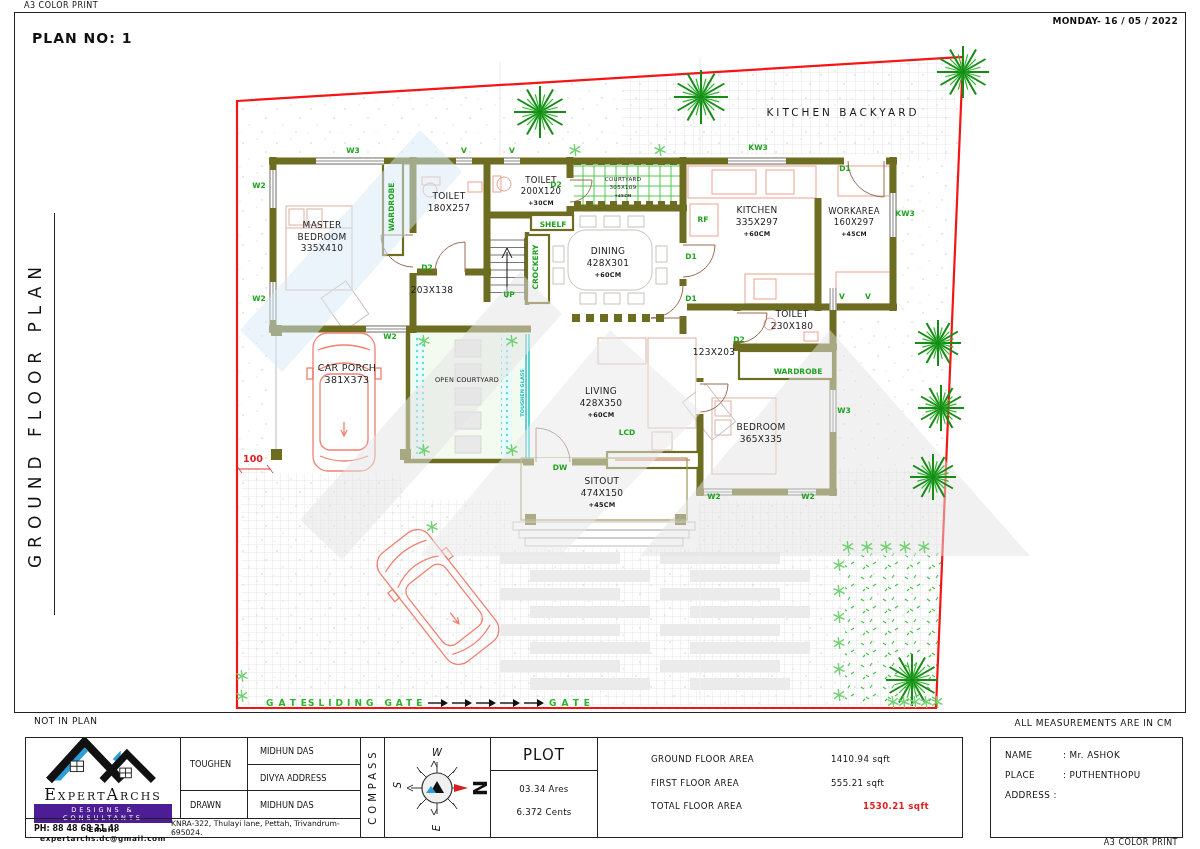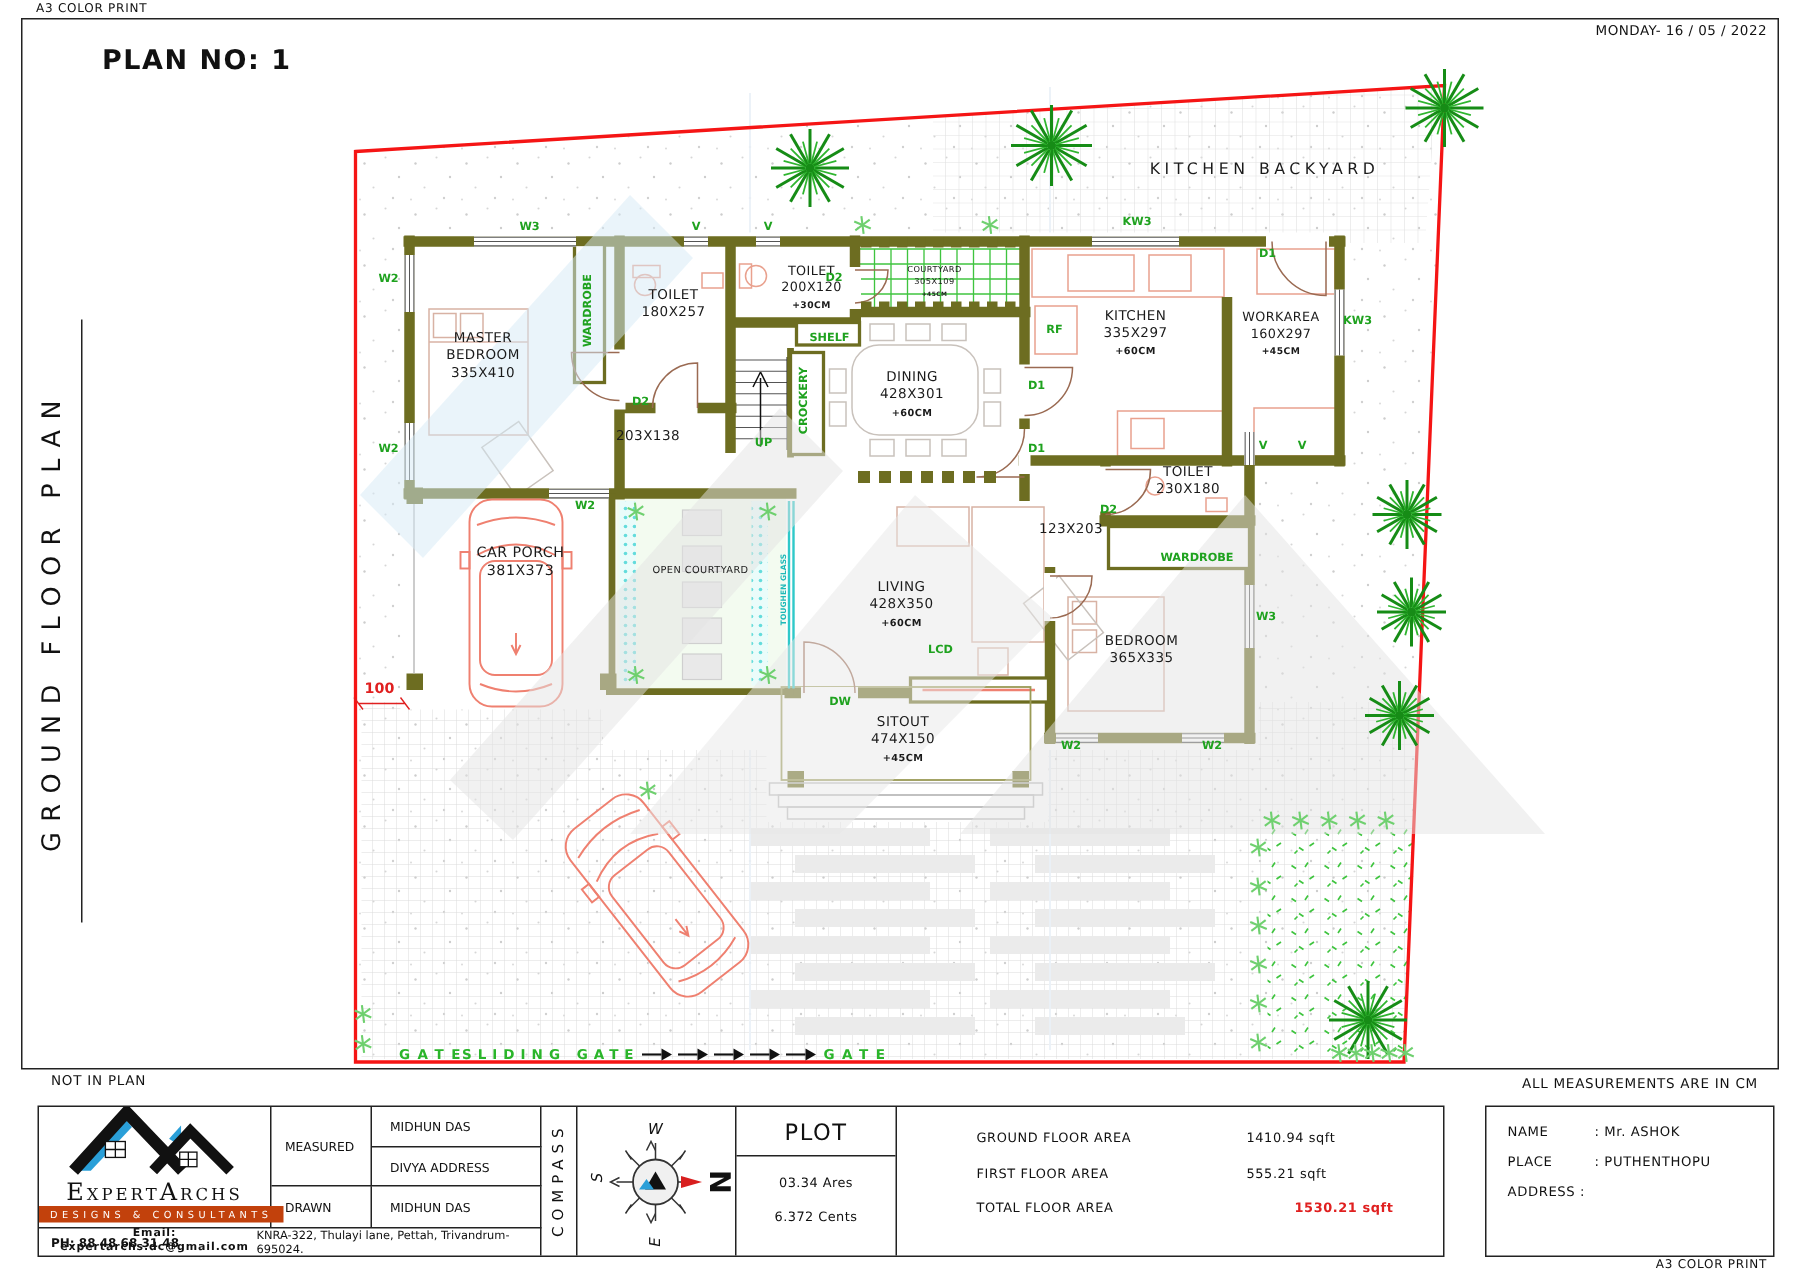--- a/index.html
+++ b/index.html
@@ -1,32 +1,32 @@
 <!DOCTYPE html>
 <html><head>
 <meta charset="utf-8">
 <style>
   html,body{margin:0;padding:0;background:#fff;}
   body{width:1200px;height:849px;position:relative;font-family:"DejaVu Sans",sans-serif;color:#111;overflow:hidden;}
   .abs{position:absolute;}
   #frame{left:14px;top:12px;width:1170px;height:699px;border:1.6px solid #222;}
   #a3-top{left:24px;top:1px;font-size:8px;letter-spacing:.5px;}
-  #date{right:22px;top:16px;font-size:9px;font-weight:normal;letter-spacing:.3px;}
-  #planno{left:32px;top:30px;font-size:18px;font-weight:bold;letter-spacing:1px;margin-left:36px;}
+  #date{right:22px;top:16px;font-size:9px;font-weight:bold;letter-spacing:.3px;}
+  #planno{left:32px;top:30px;font-size:14px;font-weight:bold;letter-spacing:1px;}
   #side-title{left:-161px;top:399px;width:402px;height:26px;transform:rotate(-90deg);text-align:center;font-size:17px;letter-spacing:7px;border-bottom:1.6px solid #222;padding-bottom:3px;}
   #notscale{left:34px;top:716px;font-size:9px;letter-spacing:.5px;}
   #allmeas{right:28px;top:718px;font-size:9px;letter-spacing:.5px;}
   #a3-bot{right:22px;top:838px;font-size:8px;letter-spacing:.5px;}
   
   #tb{left:25px;top:737px;width:938px;height:101px;border:1.6px solid #222;box-sizing:border-box;}
   #namebox{left:990px;top:737px;width:193px;height:101px;border:1.6px solid #222;box-sizing:border-box;padding:12px 0 0 14px;}
   .tb-cell{position:absolute;box-sizing:border-box;}
   #tb-logo{left:0;top:0;width:155px;height:80px;border-right:1.3px solid #222;text-align:center;}
   #brandname{font-family:"DejaVu Serif",serif;font-variant:small-caps;font-size:16px;letter-spacing:2px;margin-top:-3px;}
-  #brandbar{background:#c2410c;color:#fff;font-size:6.5px;letter-spacing:3px;padding:1.5px 0;width:163px;margin:0 auto;}
+  #brandbar{background:#4c1d95;color:#fff;font-size:6.5px;letter-spacing:3px;padding:1.5px 0;width:138px;margin:0 auto;}
   #brandmail{font-size:7.3px;font-weight:bold;letter-spacing:.6px;margin-top:2px;}
   #tb-bottomrow{left:0;top:80px;width:335px;height:19px;border-top:1.3px solid #222;border-right:1.3px solid #222;font-size:8px;font-weight:bold;display:flex;align-items:center;}
   #tb-phone{padding-left:8px;width:145px;}
   #tb-addr{font-weight:normal;font-size:7.6px;}
   #tb-table{left:155px;top:0;width:180px;height:80px;}
   .mt-lab{position:absolute;left:0;width:67px;border-right:1.3px solid #222;box-sizing:border-box;display:flex;align-items:center;padding-left:9px;font-size:8.2px;}
   .mt-val{position:absolute;left:67px;width:113px;border-right:1.3px solid #222;box-sizing:border-box;display:flex;align-items:center;padding-left:12px;font-size:8.2px;}
   #tb-compass{left:335px;top:0;width:130px;height:99px;border-right:1.3px solid #222;}
   #compass-word{position:absolute;left:0;top:0;width:23px;height:99px;border-right:1.2px solid #222;}
   #compass-word span{position:absolute;left:-37px;top:43px;width:97px;transform:rotate(-90deg);text-align:center;font-size:10px;letter-spacing:4px;}
@@ -853,21 +853,21 @@
     </svg>
     <div id="brandname">ExpertArchs</div>
     <div id="brandbar">DESIGNS &amp; CONSULTANTS</div>
     <div id="brandmail">Email: expertarchs.dc@gmail.com</div>
   </div>
   <div class="tb-cell" id="tb-bottomrow">
     <div id="tb-phone">PH: 88 48 68 31 48</div>
     <div id="tb-addr">KNRA-322, Thulayi lane, Pettah, Trivandrum-695024.</div>
   </div>
   <div class="tb-cell" id="tb-table">
-    <div class="mt-lab" style="top:0;height:53px;border-bottom:1.3px solid #222;">MEASURED</div>
+    <div class="mt-lab" style="top:0;height:53px;border-bottom:1.3px solid #222;">TOUGHEN</div>
     <div class="mt-lab" style="top:53px;height:27px;">DRAWN</div>
     <div class="mt-val" style="top:0;height:27px;border-bottom:1.3px solid #222;">MIDHUN DAS</div>
     <div class="mt-val" style="top:27px;height:26px;border-bottom:1.3px solid #222;">DIVYA ADDRESS</div>
     <div class="mt-val" style="top:53px;height:27px;">MIDHUN DAS</div>
   </div>
   <div class="tb-cell" id="tb-compass">
     <div id="compass-word">
         <span>COMPASS</span>
       </div>
     <svg width="106" height="99" viewBox="0 0 106 99" style="position:absolute;left:23px;top:0;">

